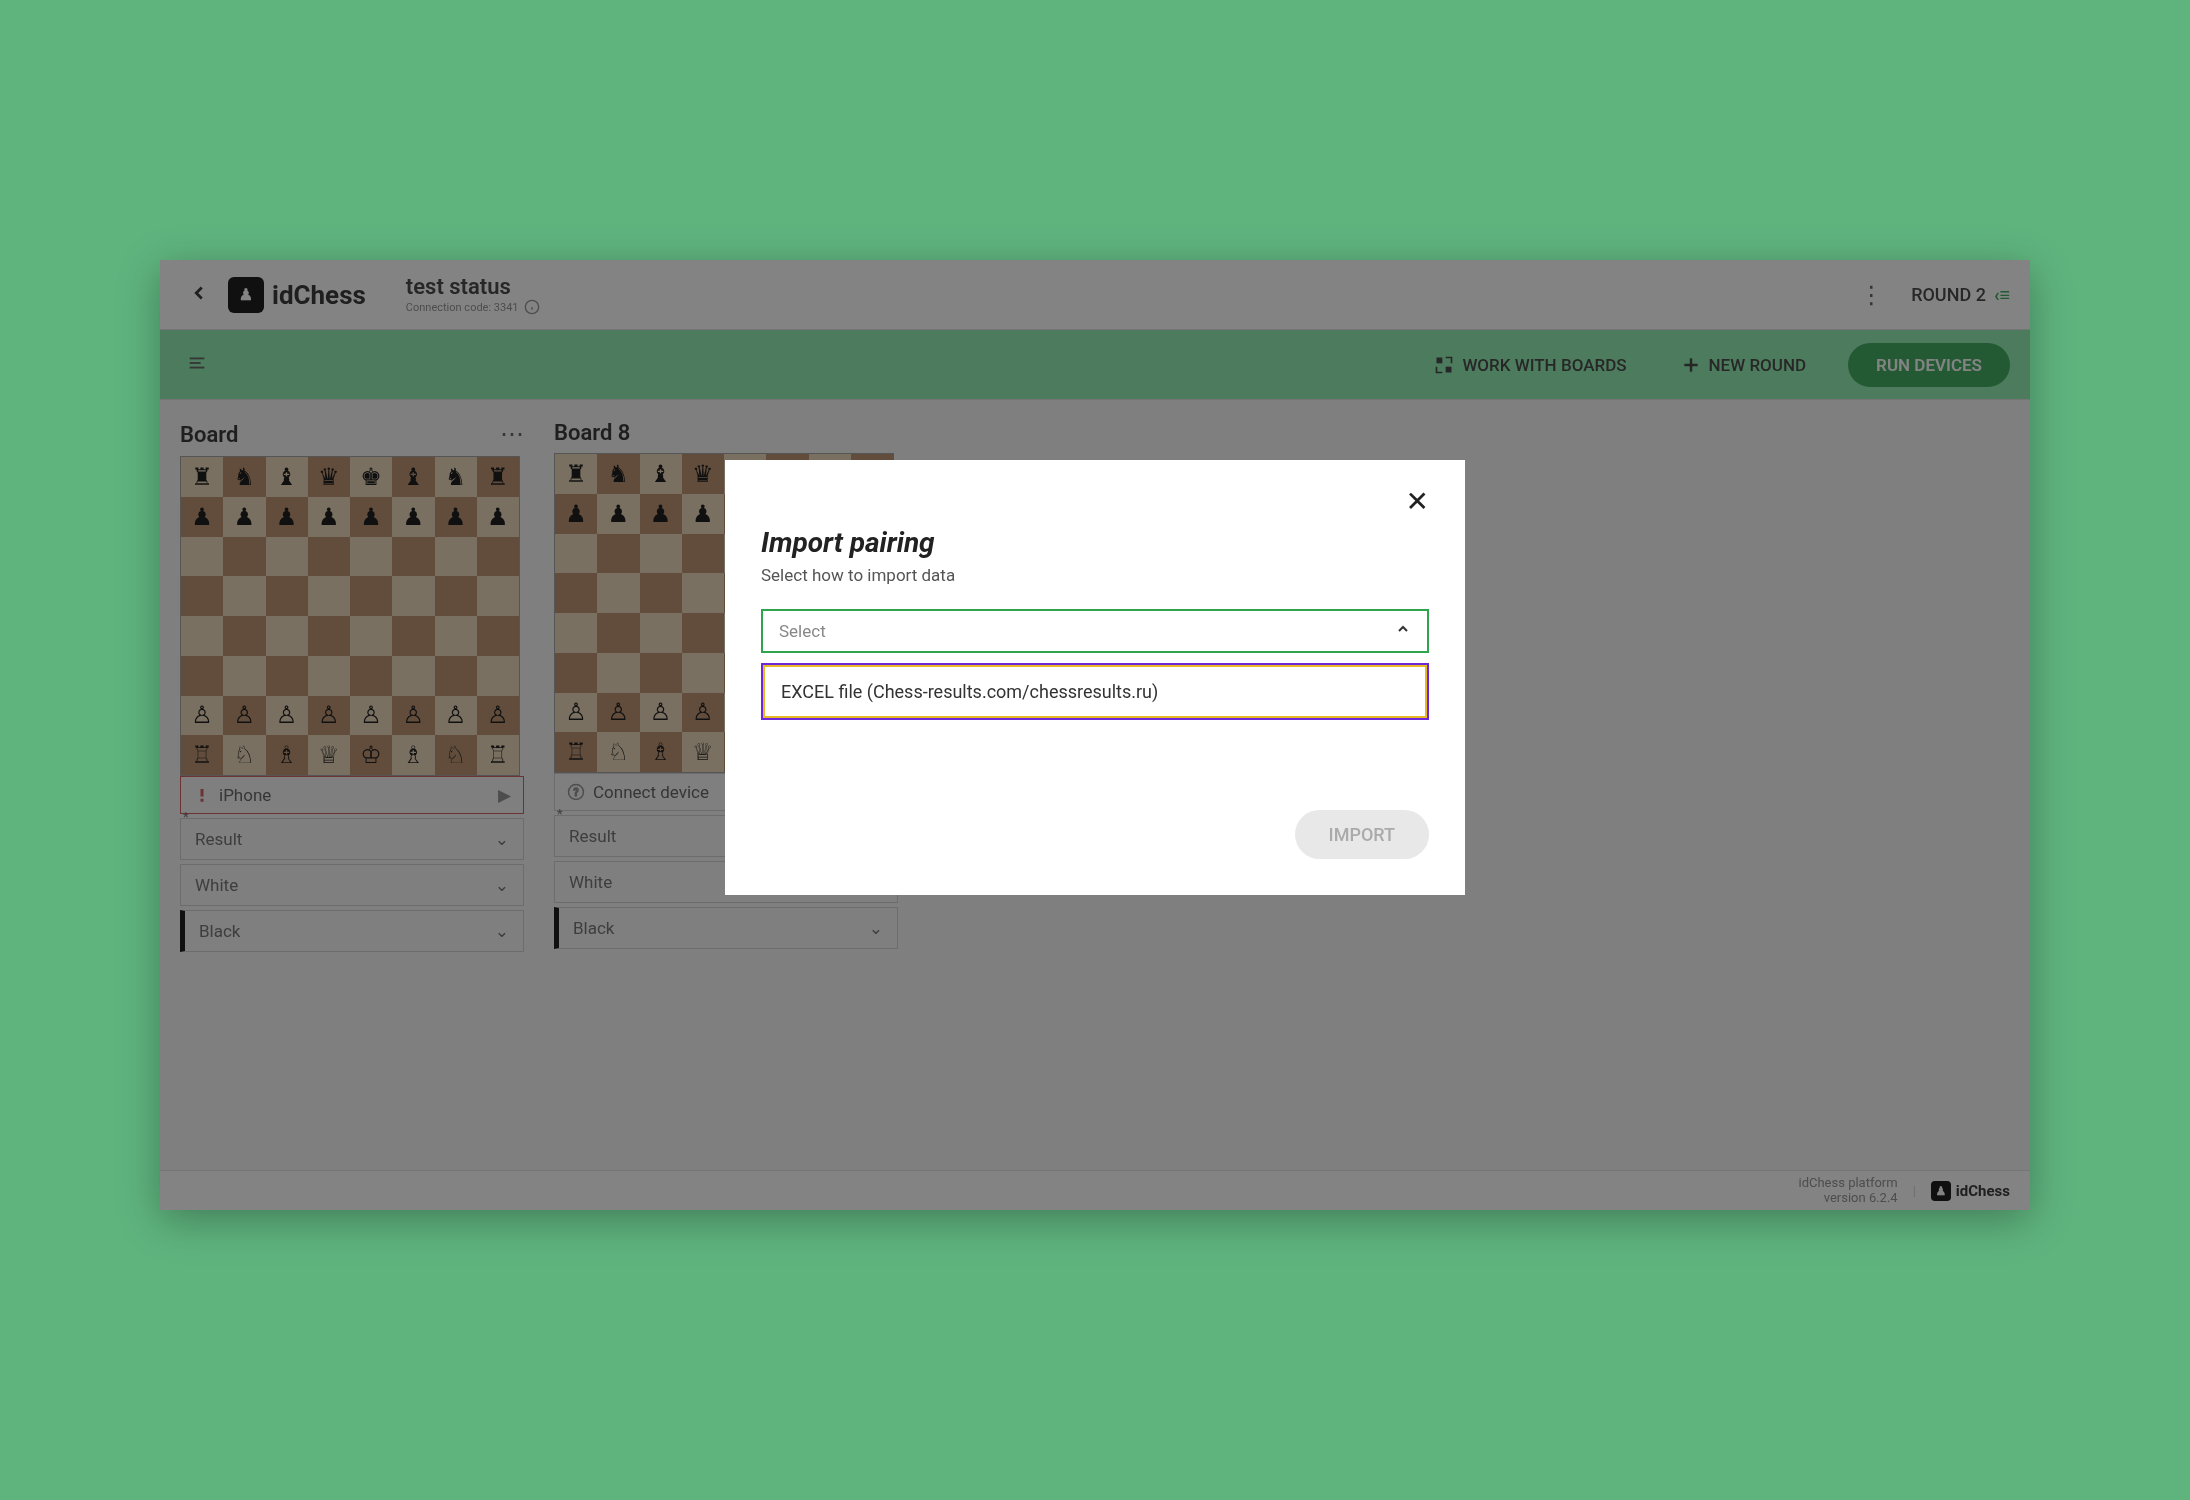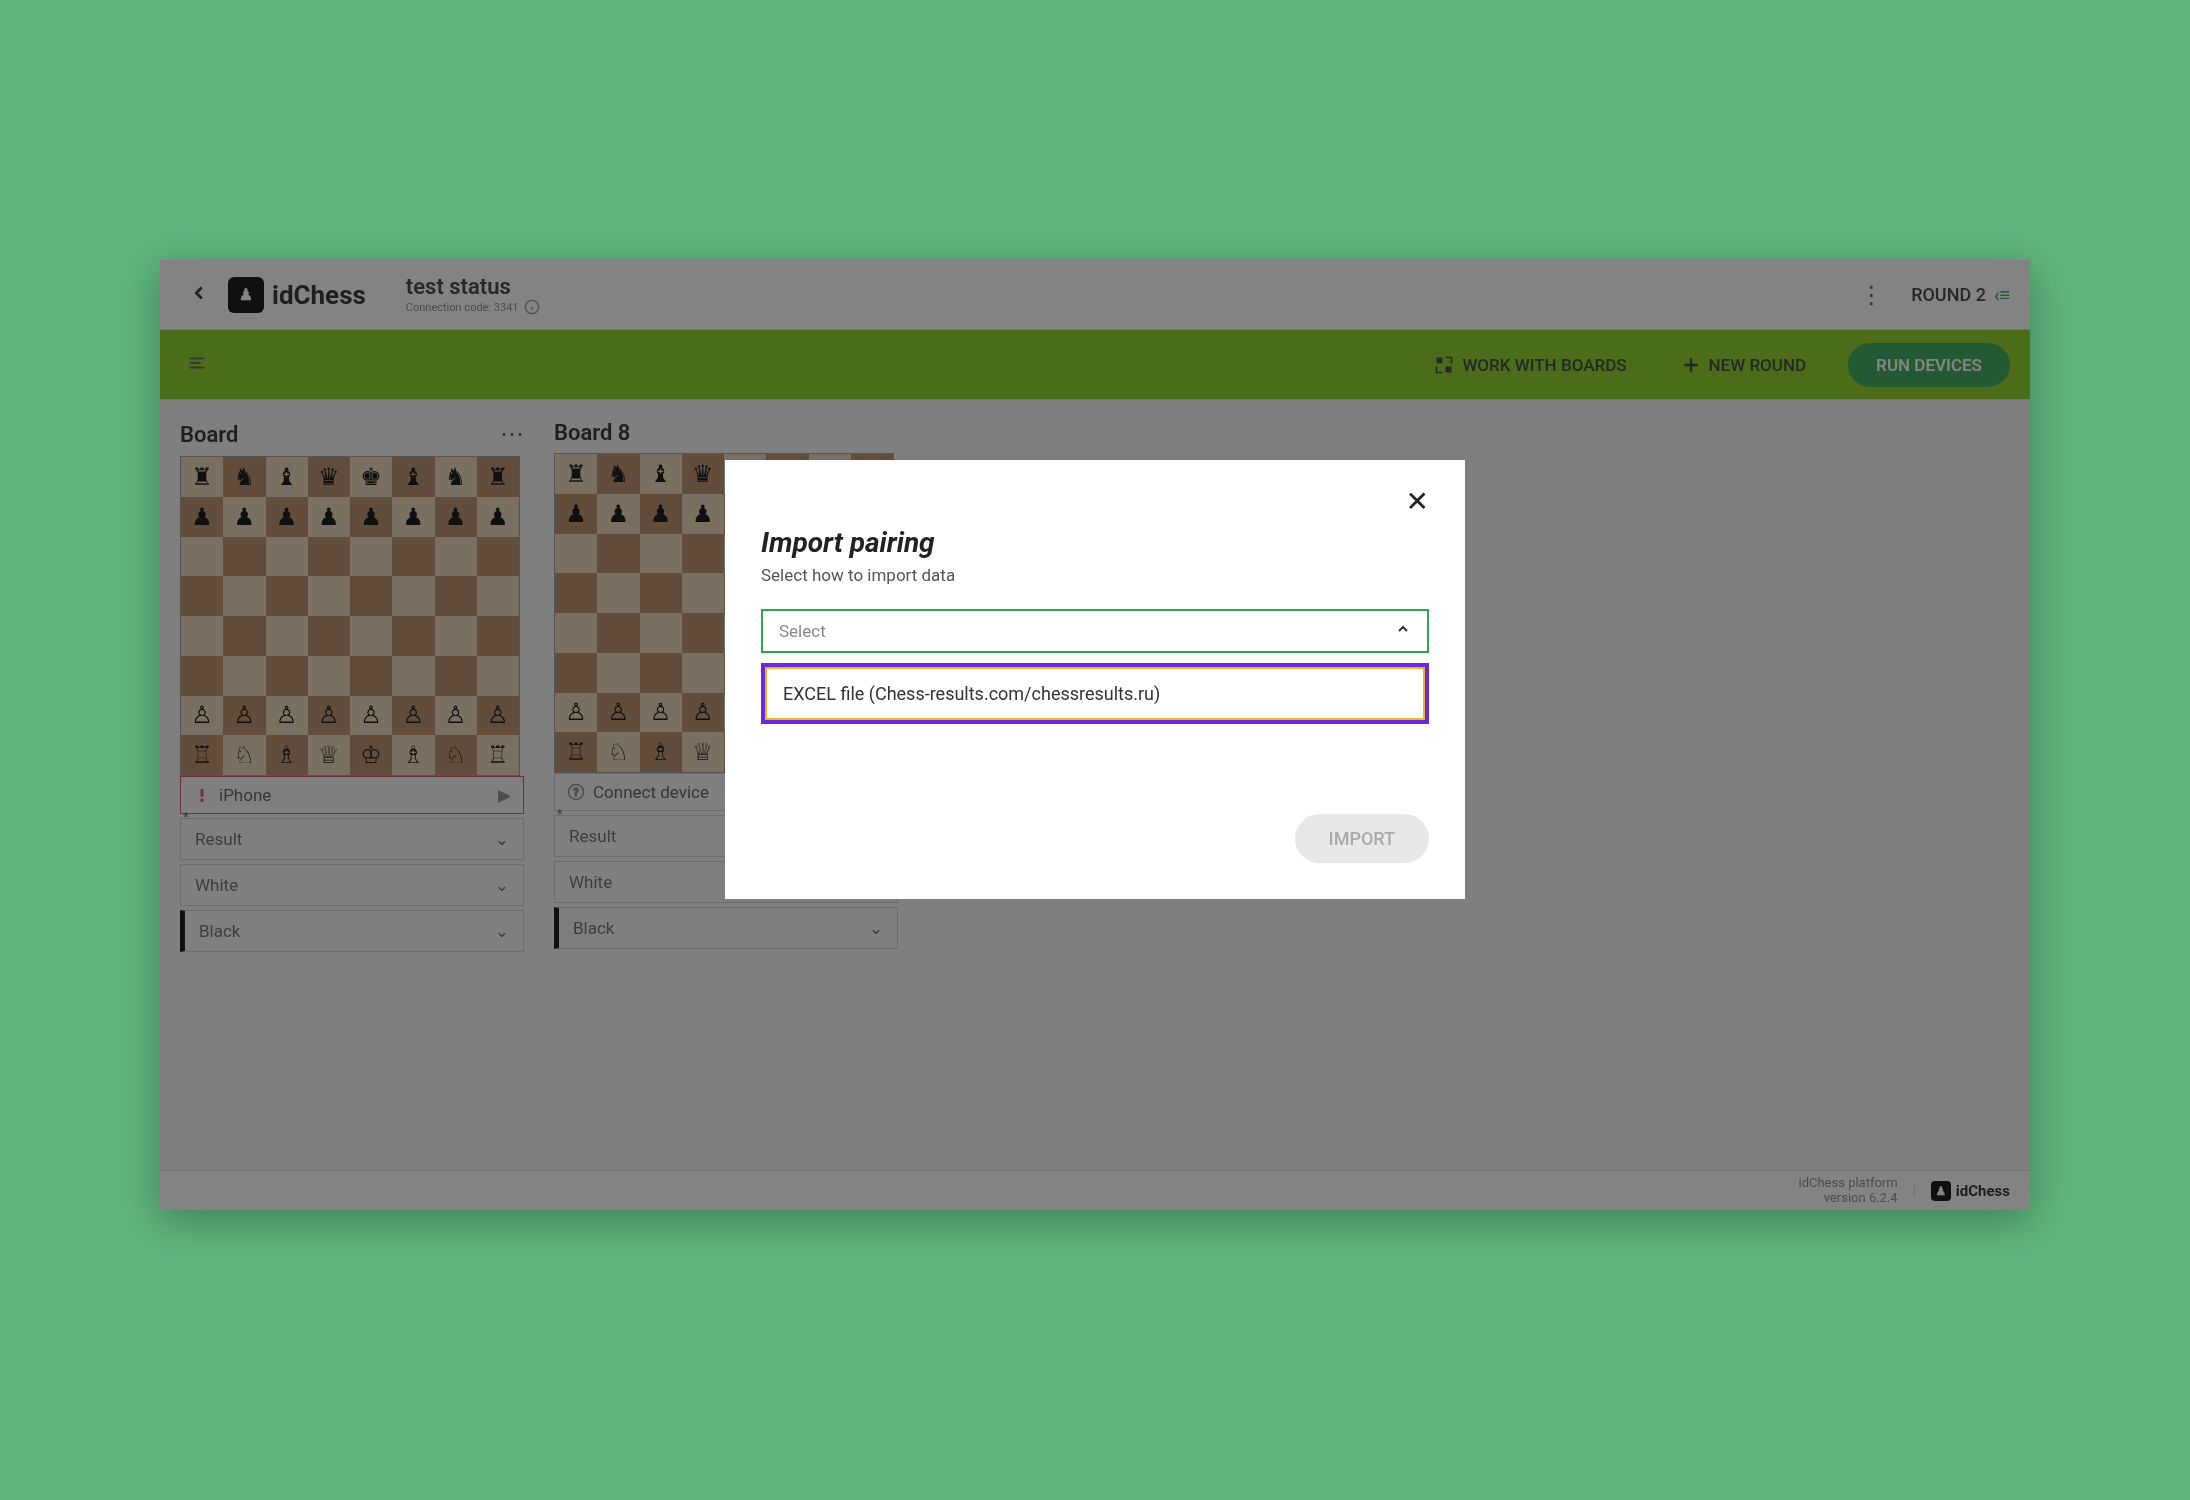--- a/index.html
+++ b/index.html
@@ -61,21 +61,21 @@
     .app-title { font-size: 22px; font-weight: 600; color: #333; }
     .conn-code { font-size: 11px; color: #888; display: flex; align-items: center; gap: 5px; }
     .header-spacer { flex: 1; }
     .header-right { display: flex; align-items: center; gap: 20px; }
     .kebab-btn { font-size: 24px; cursor: pointer; color: #555; padding: 8px; }
     .round-label { font-size: 18px; color: #333; font-weight: 500; display: flex; align-items: center; gap: 8px; }
     .round-arrows { color: #2ea44f; font-weight: bold; }
 
     .toolbar {
       height: 70px;
-      background: #84cc16;
+      background: #86efac;
       border-bottom: 1px solid #e0e0e0;
       display: flex;
       align-items: center;
       padding: 0 20px;
       gap: 30px;
     }
     .toolbar-spacer { flex: 1; }
     .hamburger-btn { cursor: pointer; padding: 6px; }
     .toolbar-btn {
       display: flex;
@@ -192,21 +192,21 @@
       border: 2px solid #2ea44f;
       padding: 10px 16px;
       display: flex;
       align-items: center;
       justify-content: space-between;
       font-size: 17px;
       color: #888;
       cursor: pointer;
     }
     .dropdown {
-      border: 4px solid #6d28d9;
+      border: 2px solid #6d28d9;
       margin-top: 10px;
     }
     .dropdown-opt {
       padding: 14px 16px;
       font-size: 18px;
       color: #333;
       cursor: pointer;
     }
     .dropdown-opt.active {
       border: 2px solid #e8b923;

